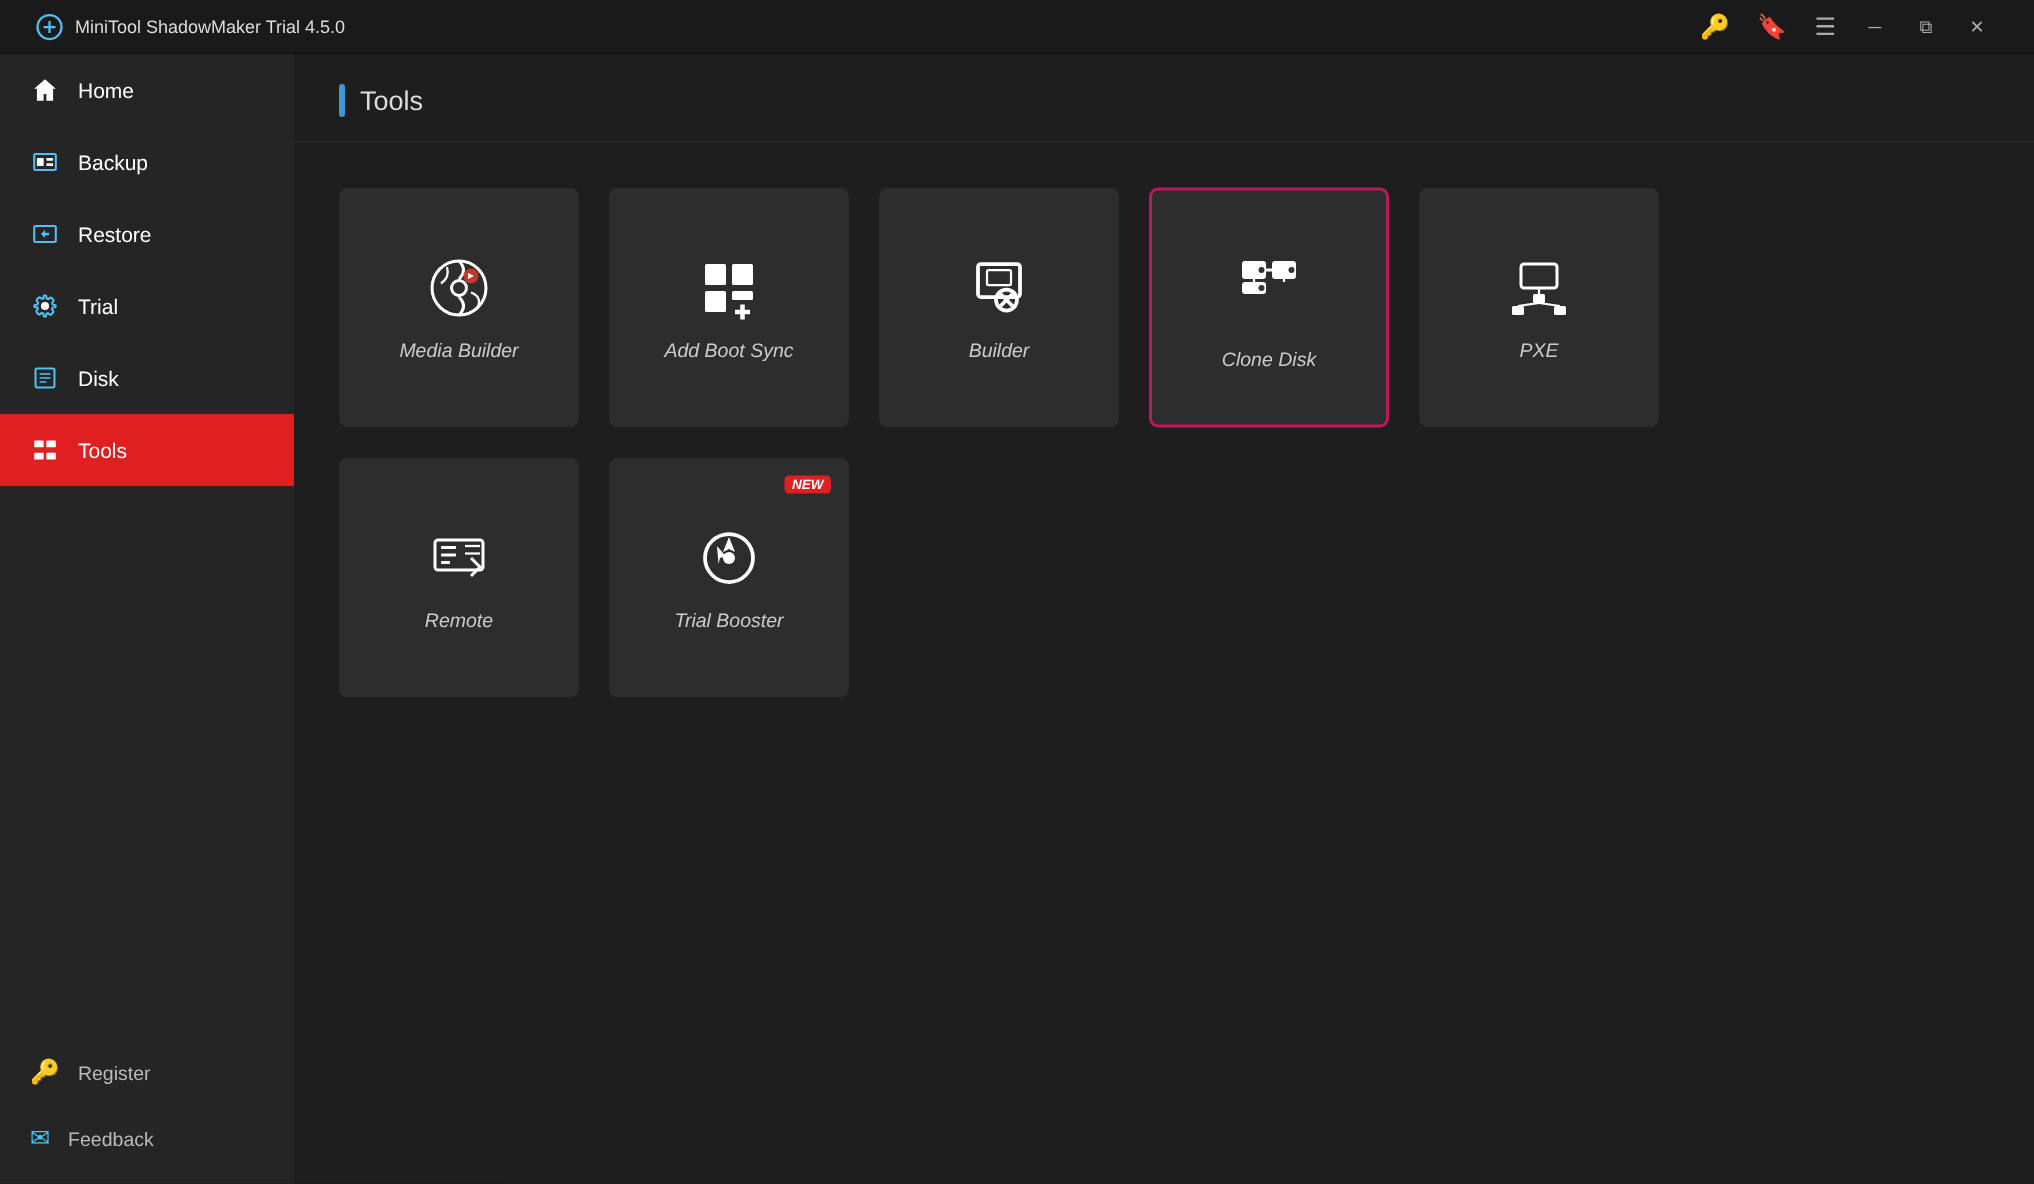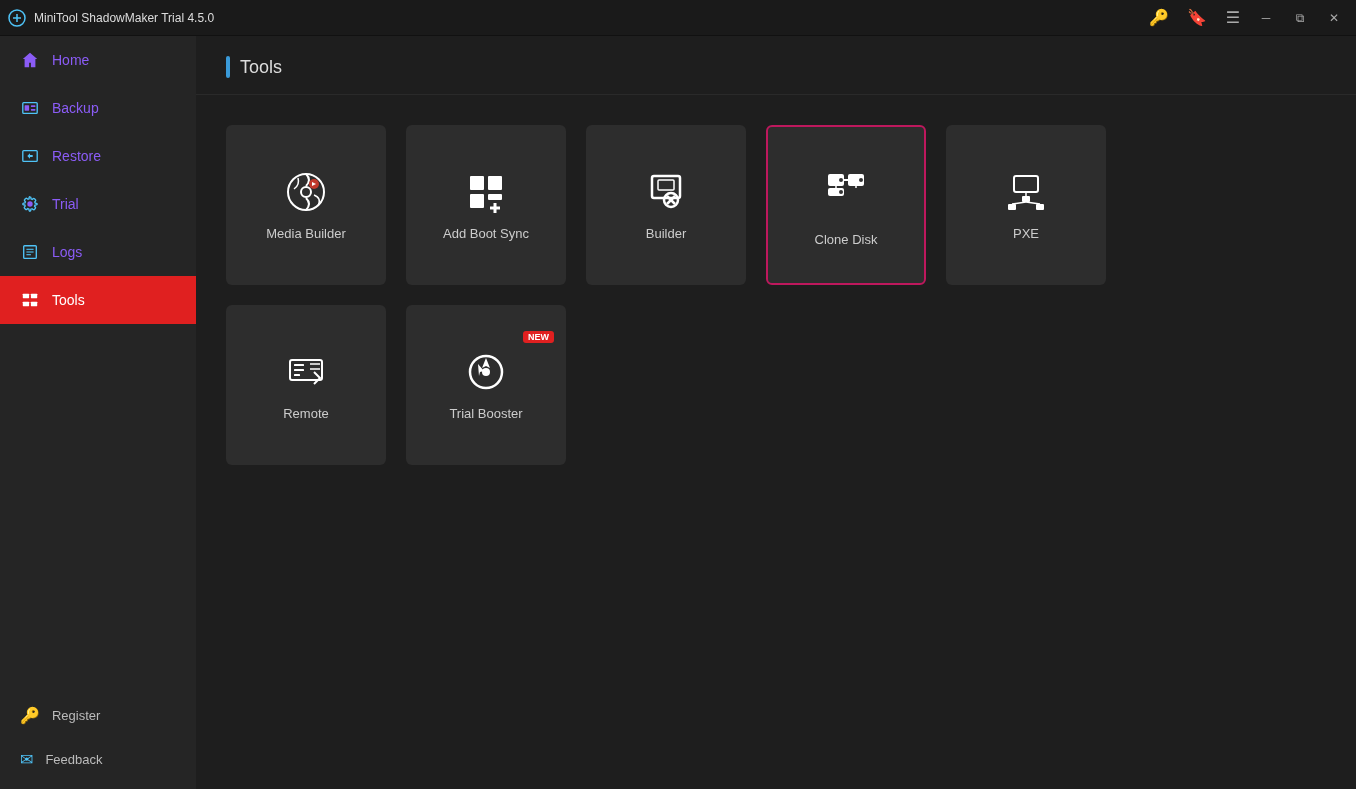--- a/index.html
+++ b/index.html
@@ -13,21 +13,21 @@
       display: flex;
       flex-direction: column;
     }
 
     
     #titlebar {
       background: #1a1a1a;
       height: 36px;
       display: flex;
       align-items: center;
-      padding: 0 8px;
+      padding: 0 24px;
       flex-shrink: 0;
       border-bottom: 1px solid #111;
     }
     #titlebar-logo {
       width: 18px;
       height: 18px;
       margin-right: 8px;
       flex-shrink: 0;
     }
     #titlebar-title {
@@ -71,21 +71,21 @@
       display: flex;
       flex-direction: column;
       flex-shrink: 0;
     }
     .nav-item {
       display: flex;
       align-items: center;
       padding: 0 20px;
       height: 48px;
       cursor: pointer;
-      color: #8b5cf6;
+      color: #ffffff;
       font-size: 14px;
       gap: 12px;
     }
     .nav-item.active {
       background: #e02020;
       color: #fff;
     }
     .nav-icon {
       font-size: 16px;
       width: 20px;
@@ -144,20 +144,21 @@
       font-weight: 400;
     }
 
     #tools-grid {
       padding: 30px;
       display: grid;
       grid-template-columns: repeat(5, 160px);
       grid-template-rows: repeat(2, 160px);
       gap: 20px;
       align-content: start;
+      font-style: italic;
     }
 
     .tool-card {
       background: #2d2d2d;
       border-radius: 6px;
       display: flex;
       flex-direction: column;
       align-items: center;
       justify-content: center;
       cursor: pointer;
@@ -184,21 +185,21 @@
       fill: #fff;
     }
     .tool-label {
       color: #ccc;
       font-size: 13px;
       text-align: center;
     }
 
     .new-badge {
       position: absolute;
-      top: 24px;
+      top: 10px;
       right: 10px;
       background: #e02020;
       color: #fff;
       font-size: 9px;
       padding: 1px 5px;
       border-radius: 3px;
       font-weight: bold;
     }
   </style>
 </head>
@@ -270,21 +271,21 @@
 
     <div class="nav-item">
       <span class="nav-icon">
         <svg viewBox="0 0 20 20" xmlns="http://www.w3.org/2000/svg" fill="#4fc3f7">
           <rect x="3" y="3" width="14" height="14" rx="1" fill="none" stroke="#4fc3f7" stroke-width="1.5"></rect>
           <line x1="6" y1="7" x2="14" y2="7" stroke="#4fc3f7" stroke-width="1.2"></line>
           <line x1="6" y1="10" x2="14" y2="10" stroke="#4fc3f7" stroke-width="1.2"></line>
           <line x1="6" y1="13" x2="11" y2="13" stroke="#4fc3f7" stroke-width="1.2"></line>
         </svg>
       </span>
-      <span>Logs</span>
+      <span>Disk</span>
     </div>
 
     <div class="nav-item active">
       <span class="nav-icon">
         <svg viewBox="0 0 20 20" xmlns="http://www.w3.org/2000/svg" fill="#fff">
           <rect x="2" y="3" width="7" height="5" rx="0.5"></rect>
           <rect x="11" y="3" width="7" height="5" rx="0.5"></rect>
           <rect x="2" y="12" width="7" height="5" rx="0.5"></rect>
           <rect x="11" y="12" width="7" height="5" rx="0.5"></rect>
         </svg>

